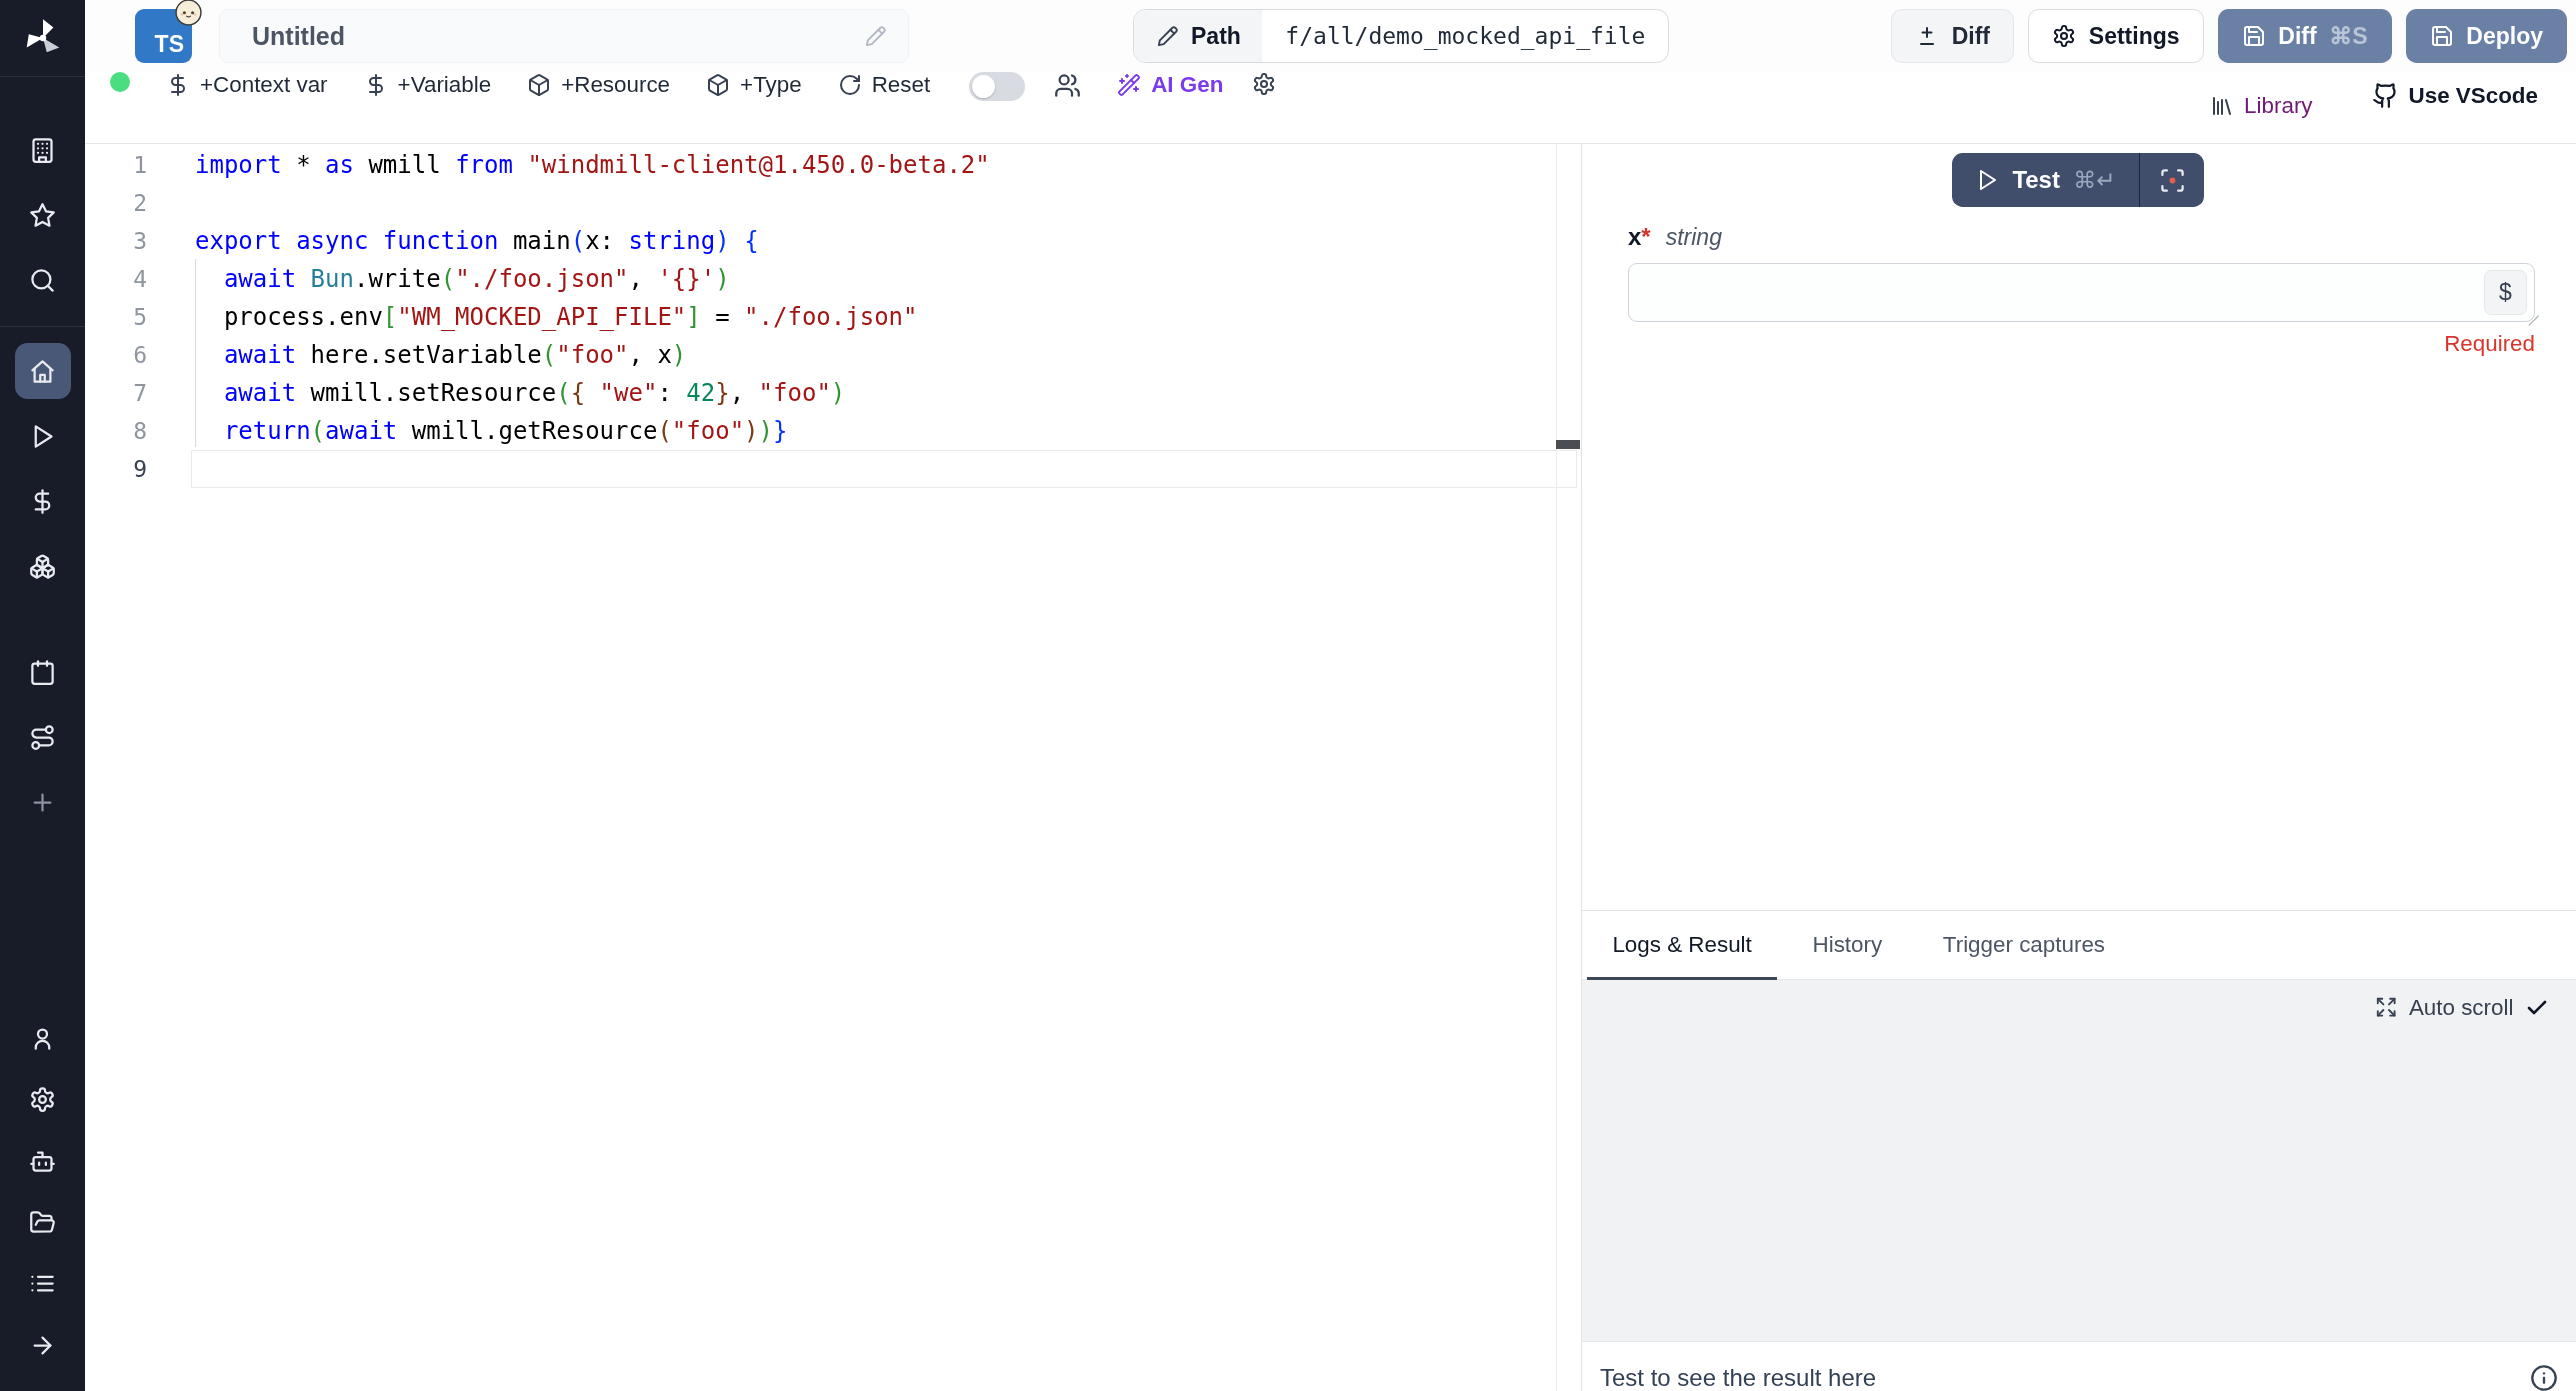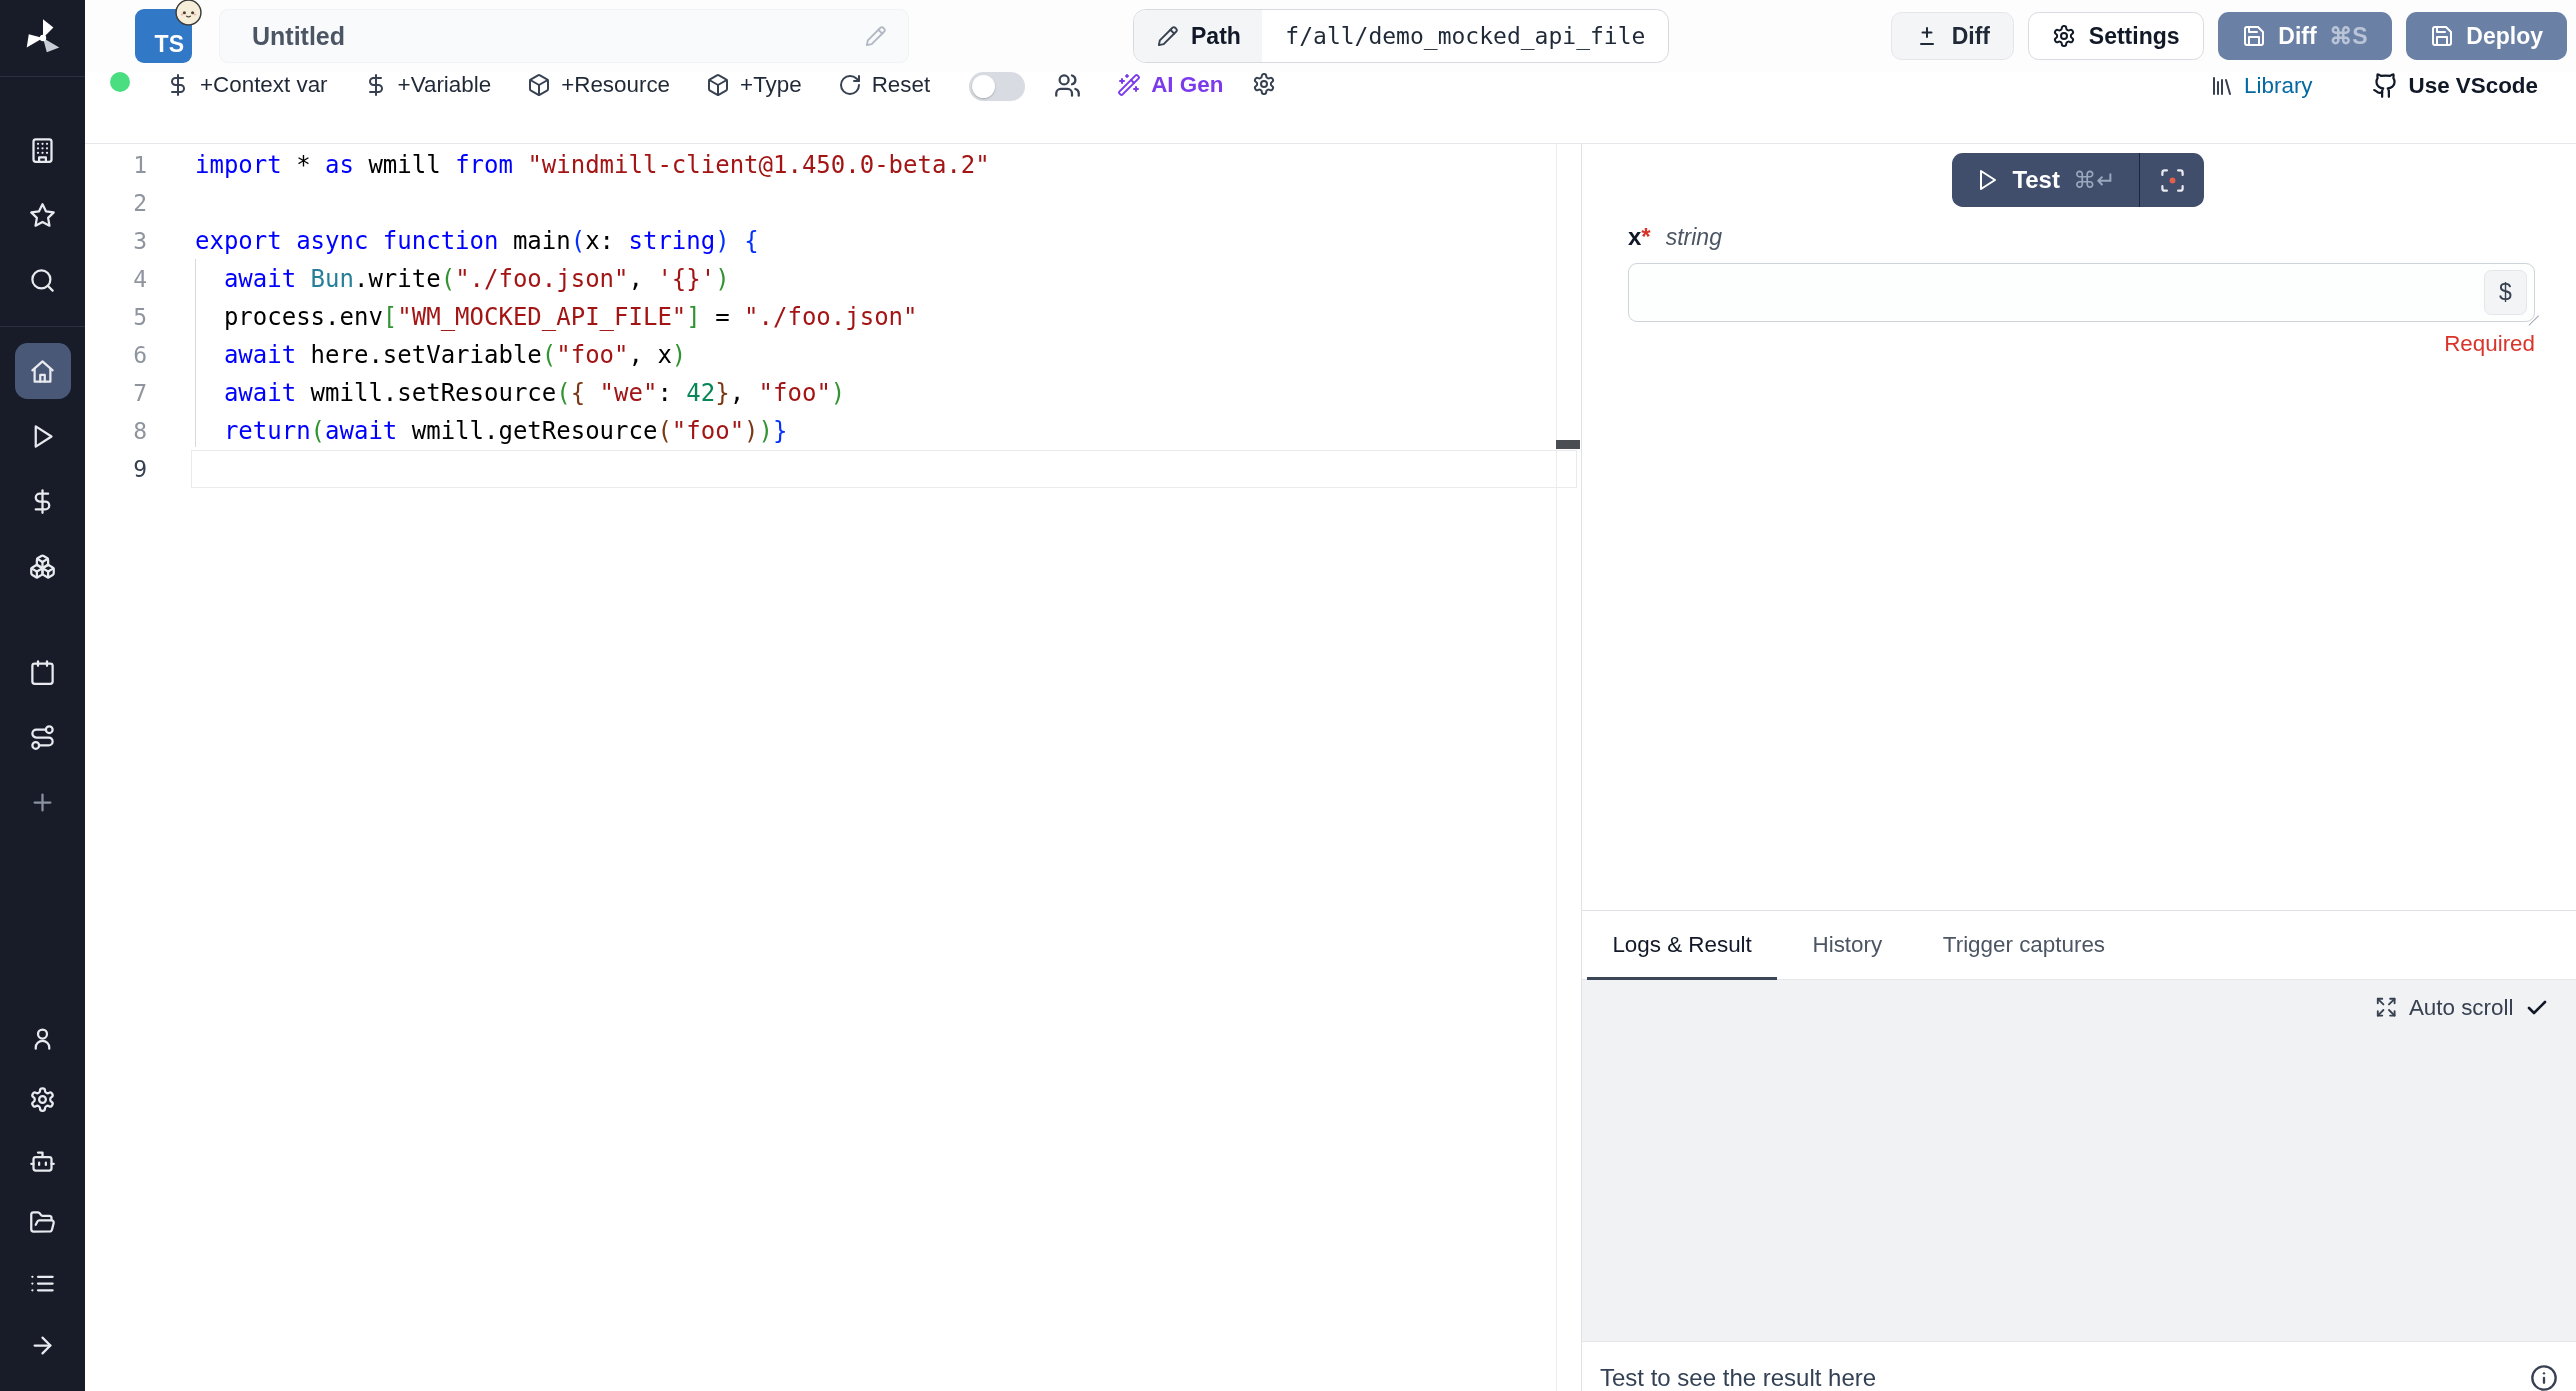--- a/index.html
+++ b/index.html
@@ -32,38 +32,38 @@
   .bun { position:absolute; top:-10.7px; right:-10.7px; width:29px; height:29px; }
   .title-box { margin-left:27px; width:690px; height:54px; background:#f9fafb; border:0.9px solid #f0f2f4; border-radius:9px; display:flex; align-items:center; padding:0 21.5px 0 32px; cursor:text; }
   .title-box .t { font-size:25px; font-weight:600; color:#4b5563; flex:1; }
   .title-box .pencil { width:23px; height:23px; color:#b3b9c4; }
   .icon svg, .pencil svg { width:100%; height:100%; stroke:currentColor; fill:none; stroke-width:2; stroke-linecap:round; stroke-linejoin:round; }
   .path-pill { margin-left:224px; height:54px; border:1.3px solid #d6dade; border-radius:12.5px; display:flex; align-items:stretch; overflow:hidden; cursor:pointer; background:#fff; }
   .path-left { display:flex; align-items:center; gap:12.5px; background:#f4f5f7; padding:0 21.5px; font-weight:600; font-size:23px; color:#111827; }
   .path-left .icon { width:23px; height:23px; color:#374151; }
   .path-value { display:flex; align-items:center; padding:0 23px; font-family:"DejaVu Sans Mono", monospace; font-size:23px; color:#1f2937; }
   .tb-actions { margin-left:auto; margin-right:9px; display:flex; gap:14.3px; align-items:center; }
-  .btn { height:48px; border-radius:10.7px; display:flex; align-items:center; gap:12.5px; padding:0 23px; font-size:23px; font-weight:600; cursor:pointer; border:1.3px solid transparent; }
+  .btn { height:54px; border-radius:10.7px; display:flex; align-items:center; gap:12.5px; padding:0 23px; font-size:23px; font-weight:600; cursor:pointer; border:1.3px solid transparent; }
   .btn .icon { width:24px; height:24px; }
   .btn-diff { background:#f4f5f7; border-color:#e4e6ea; color:#1f2937; }
   .btn-settings { background:#fff; border-color:#d8dce0; color:#111827; }
   .btn-dark { background:var(--accent_slate); color:#fff; }
   .btn-dark .kbd { color:#b9c4d7; font-weight:600; }
 
   
   .toolbar { height:72px; background:#fff; border-bottom:0.9px solid #e5e7eb; display:flex; align-items:flex-start; flex-shrink:0; }
   .status-dot { width:20px; height:20px; border-radius:50%; background:var(--status_green); margin-left:25px; flex-shrink:0; }
   .tbi { display:flex; align-items:center; gap:10px; font-size:22.4px; font-weight:500; color:#1f2937; cursor:pointer; margin-left:36px; white-space:nowrap; }
   .tbi .icon { width:24px; height:24px; color:#374151; }
   .tbi.purple, .tbi.purple .icon { color:var(--ai_purple); }
   .toggle { margin-left:39px; width:56px; height:29px; border-radius:14.3px; background:#d8dce2; position:relative; cursor:pointer; flex-shrink:0; }
   .toggle .knob { position:absolute; top:2.7px; left:2.7px; width:23px; height:23px; border-radius:50%; background:#fff; box-shadow:0 0.9px 1.8px rgba(0,0,0,.25); }
   .tbi.icon-only { margin-left:29px; }
   .tb-right { margin-left:auto; display:flex; align-items:center; margin-right:38px; }
-  .tbi.lib { color:#0369a1; margin-left:0; }
+  .tbi.lib { color:#701a75; margin-left:0;margin-top:21px; }
   .tbi.vscode { font-weight:700; color:#111827; margin-left:59px; }
   .tbi.vscode .icon { width:27px; height:27px; color:#111827; }
 
   
   .content { flex:1; display:flex; min-height:0; }
 
   
   .editor { width:1496px; position:relative; background:#fff; flex-shrink:0; padding-top:1.8px; }
   .cl { display:flex; height:38px; align-items:center; position:relative;
         font-family:"DejaVu Sans Mono", monospace; font-size:24px; }

